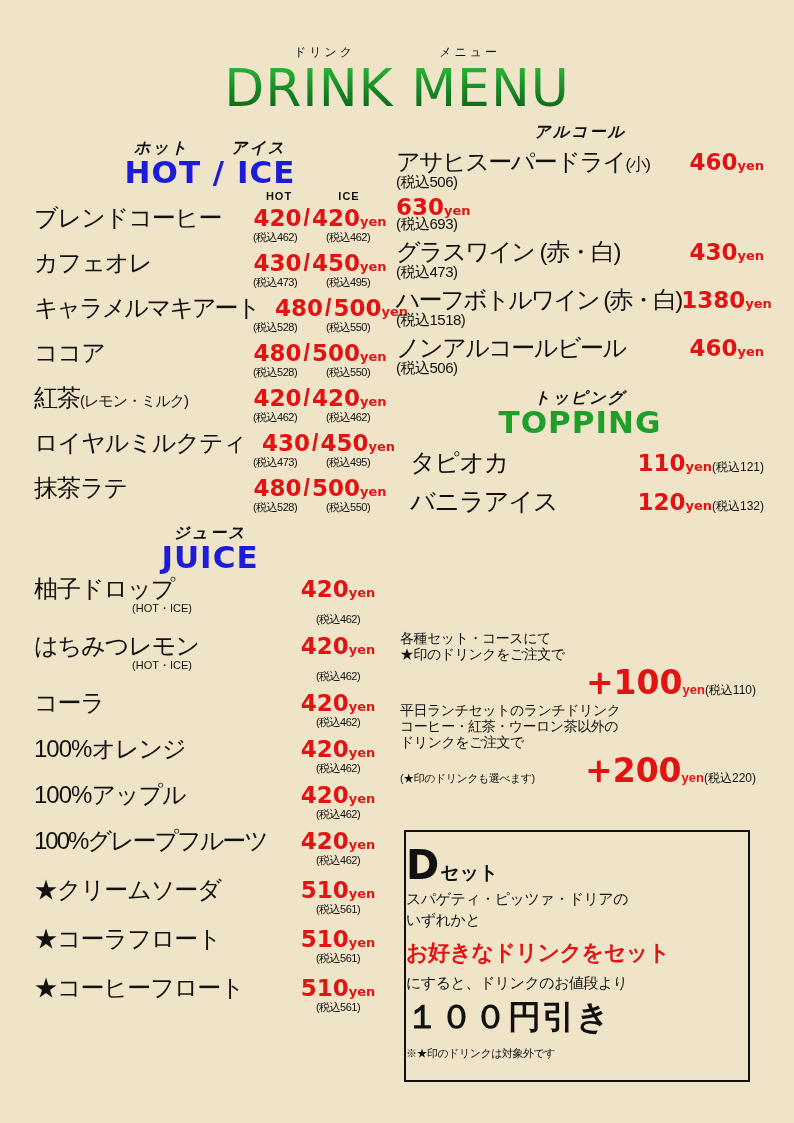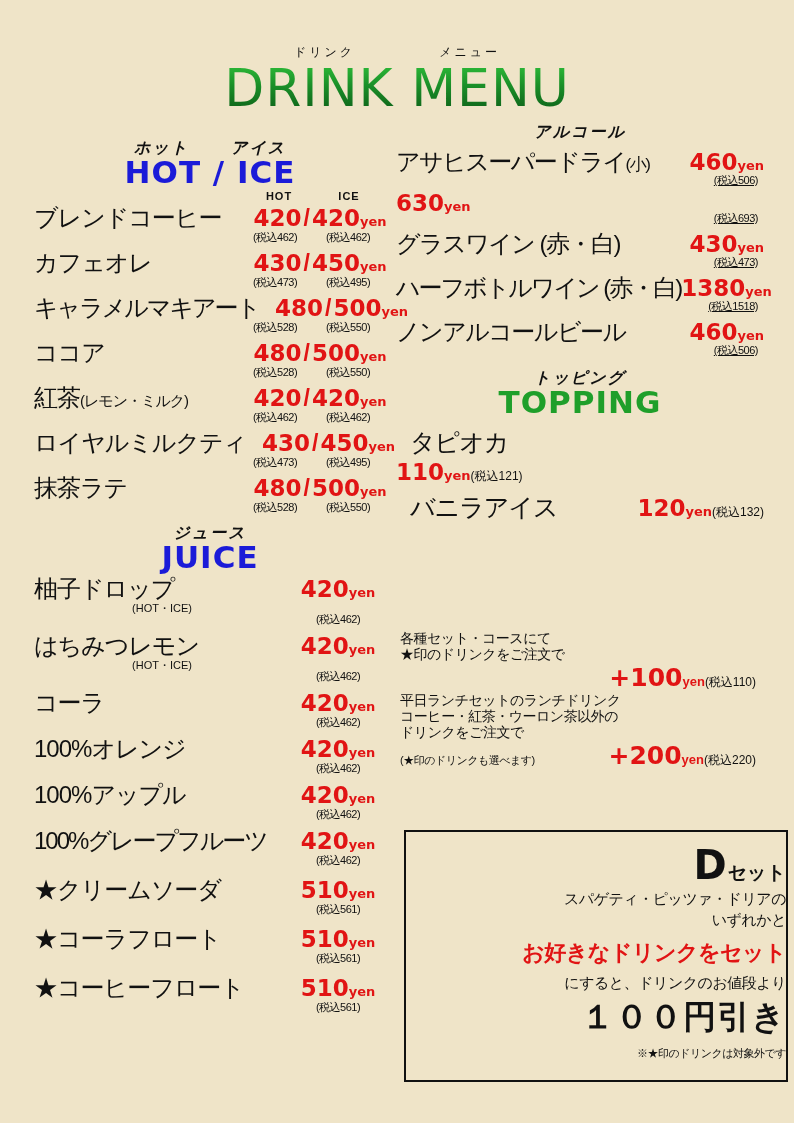--- a/index.html
+++ b/index.html
@@ -208,27 +208,26 @@
   .alc-name {
     flex: 1 1 auto;
     font-size: 24px;
     color: #111;
     letter-spacing: -1.5px;
     white-space: nowrap;
   }
   .alc-name .paren { font-size: 17px; }
   .alc-price { white-space: nowrap; }
   .alc-tax {
-    text-align: right;
-    font-size: 11px;
+    text-align: left;
+    font-size: 15px;
     color: #111;
     margin-top: -5px;
     padding-right: 6px;
     letter-spacing: -0.5px;
-    text-decoration: underline;
   }
   
   .top-row {
     display: flex;
     align-items: baseline;
     margin-bottom: 6px;
   }
   .top-name {
     flex: 1 1 auto;
     font-size: 25px;
@@ -252,48 +251,47 @@
     line-height: 1.15;
     letter-spacing: -0.5px;
   }
   .note-plus {
     text-align: right;
     margin-top: 1px;
   }
   .note-plus .big {
     color: #e11414;
     font-weight: bold;
-    font-size: 25px;
+    font-size: 33px;
     font-family: "DejaVu Sans", sans-serif;
   }
   .note-plus .yen {
     color: #e11414;
     font-weight: bold;
     font-size: 13px;
   }
   .note-plus .tx { font-size: 12px; color: #111; }
   .note-small { font-size: 11px; letter-spacing: -0.5px; }
   .inline-flex-end {
     display: flex;
     align-items: baseline;
     justify-content: space-between;
   }
 
   
   #dset {
     position: absolute;
     left: 404px;
     top: 830px;
-    width: 384px;
+    width: 346px;
     height: 252px;
     border: 2px solid #111;
     box-sizing: border-box;
-    text-align: right;
-    color: #111;
-    padding-left: 8px;
+    text-align: left;
+    color: #111;
   }
   #dset .d-title {
     margin-top: 10px;
     font-size: 40px;
     font-weight: bold;
     letter-spacing: 1px;
     font-family: "DejaVu Sans", sans-serif;
   }
   #dset .d-title .suffix {
     font-size: 19px;
@@ -589,21 +587,21 @@
         <div class="alc-price price"><span>460</span><span class="yen">yen</span></div>
       </div>
       <div class="alc-tax">(税込506)</div>
     </div>
 
     <div class="sec-head" style="margin-top:12px;">
       <span class="ruby">トッピング</span>
       <div class="sec-title green">TOPPING</div>
     </div>
 
-    <div class="top-row" style="margin-top:8px;flex-direction:column;">
+    <div class="top-row" style="margin-top:8px;">
       <div class="top-name">タピオカ</div>
       <div class="top-price">
         <span class="price"><span>110</span><span class="yen">yen</span></span><span class="top-tax">(税込121)</span>
       </div>
     </div>
 
     <div class="top-row">
       <div class="top-name">バニラアイス</div>
       <div class="top-price">
         <span class="price"><span>120</span><span class="yen">yen</span></span><span class="top-tax">(税込132)</span>

